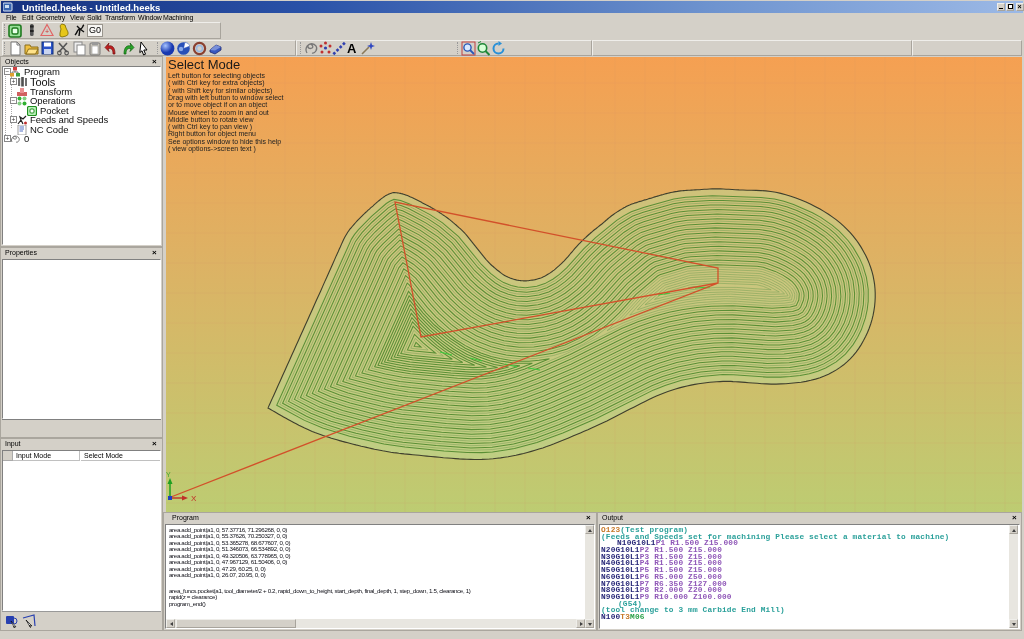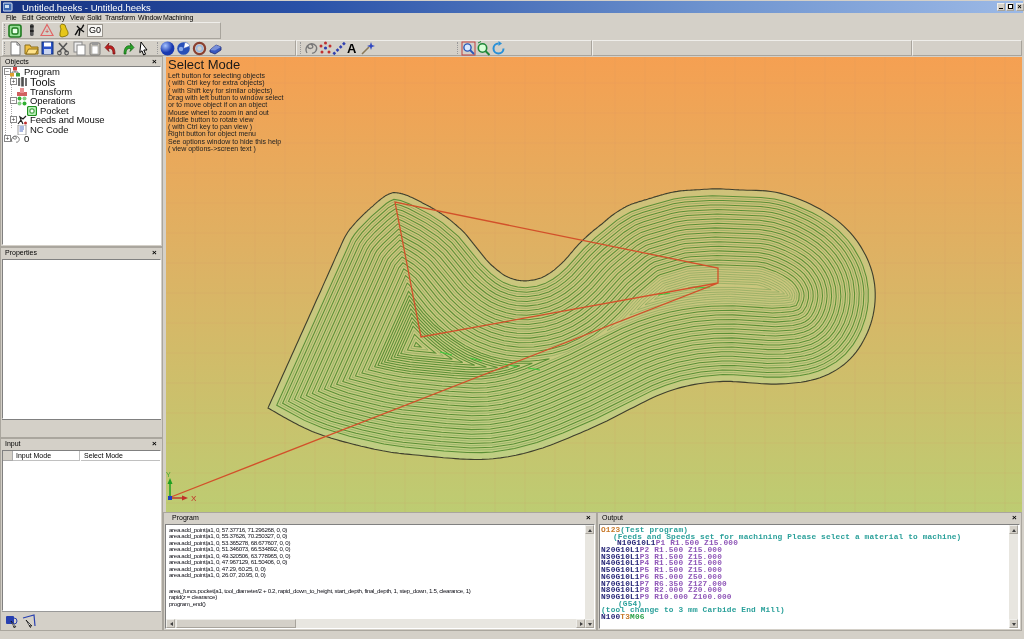--- a/index.html
+++ b/index.html
@@ -9,21 +9,21 @@
 .ph{font-size:7px;color:#000}
 .grip{position:absolute;width:3px;border-left:1px dotted #999;height:12px}
 </style></head><body>
 
 <div class="abs" style="left:0;top:0;width:1024px;height:14px;background:#d4d0c8"></div>
 <div class="abs" style="left:1px;top:1px;width:1022px;height:12px;background:linear-gradient(to right,#16317f,#2a52a8 30%,#6f94cf 70%,#9cb9e6)"></div>
 <svg class="abs" style="left:3px;top:2px" width="10" height="10" viewBox="0 0 10 10">
     <rect x="0" y="1" width="9" height="8" rx="1" fill="#3a66b0" stroke="#dce6f5" stroke-width="1"></rect>
     <rect x="2" y="3" width="4" height="3" fill="#cfe0f2"></rect>
   </svg>
-<div class="abs" style="left:22px;top:2px;font-size:9.5px;font-weight:normal;color:#fff">Untitled.heeks - Untitled.heeks</div>
+<div class="abs" style="left:22px;top:2px;font-size:9.5px;font-weight:bold;color:#fff">Untitled.heeks - Untitled.heeks</div>
 <div class="abs raised" style="left:997px;top:3px;width:8px;height:8px;background:#d4d0c8"></div>
 <div class="abs" style="left:998.5px;top:4px;width:4px;height:5px;border-bottom:1.5px solid #000"></div>
 <div class="abs raised" style="left:1006px;top:3px;width:8px;height:8px;background:#d4d0c8"></div>
 <div class="abs" style="left:1007.5px;top:4px;width:5px;height:5px;border:1px solid #000;border-top-width:1.5px;background:#fff"></div>
 <div class="abs raised" style="left:1016px;top:3px;width:8px;height:8px;background:#d4d0c8"></div>
 <div class="abs" style="left:1017.5px;top:2.5px;font-size:7px;font-weight:bold;color:#000">×</div>
 <div class="abs" style="left:0;top:14px;width:1024px;height:8px;background:#d4d0c8"></div>
 <div class="abs" style="left:6px;top:13.5px;font-size:7px;letter-spacing:-0.2px;color:#000">File</div>
 <div class="abs" style="left:22px;top:13.5px;font-size:7px;letter-spacing:-0.2px;color:#000">Edit</div>
 <div class="abs" style="left:36px;top:13.5px;font-size:7px;letter-spacing:-0.2px;color:#000">Geometry</div>
@@ -201,21 +201,21 @@
 <svg class="abs" style="left:27px;top:105.5px" width="10" height="10" viewBox="0 0 10 10">
     <rect x="0.5" y="0.5" width="9" height="9" rx="1.5" fill="#b8f0b8" stroke="#209020" stroke-width="1.2"></rect>
     <rect x="3" y="3" width="4" height="4" rx="1" fill="#fff" stroke="#209020" stroke-width="1"></rect>
   </svg>
 <div class="abs" style="left:40px;top:104.5px;font-size:9.5px;letter-spacing:-0.1px;color:#101010">Pocket</div>
 <div class="abs" style="left:10px;top:116px;width:7px;height:7px;border:1px solid #888;background:#fff;font-size:6.5px;line-height:5px;text-align:center;color:#333">+</div>
 <svg class="abs" style="left:17px;top:115px" width="10" height="10" viewBox="0 0 10 10">
     <path d="M1 9 L4 5 L3 2 L6 4 L9 1 M4 5 L6 9" stroke="#202020" stroke-width="1.2" fill="none"></path>
     <circle cx="8.5" cy="8" r="1.5" fill="#c03030"></circle>
   </svg>
-<div class="abs" style="left:30px;top:114px;font-size:9.5px;letter-spacing:-0.1px;color:#101010">Feeds and Mouse</div>
+<div class="abs" style="left:30px;top:114px;font-size:9.5px;letter-spacing:-0.1px;color:#101010">Feeds and Speeds</div>
 <svg class="abs" style="left:17px;top:124.5px" width="10" height="10" viewBox="0 0 10 10">
     <rect x="1" y="0" width="8" height="10" fill="#fff" stroke="#888" stroke-width="0.8"></rect>
     <path d="M2.5 2 H7 M2.5 4 H7 M2.5 6 H6" stroke="#4060c0" stroke-width="0.9"></path>
   </svg>
 <div class="abs" style="left:30px;top:123.5px;font-size:9.5px;letter-spacing:-0.1px;color:#101010">NC Code</div>
 <div class="abs" style="left:4px;top:135px;width:7px;height:7px;border:1px solid #888;background:#fff;font-size:6.5px;line-height:5px;text-align:center;color:#333">+</div>
 <svg class="abs" style="left:10px;top:134px" width="10" height="10" viewBox="0 0 10 10">
     <path d="M2 8 C0 5 4 1 6 3 C8 5 4 6 3 4 C2 2 7 1 9 4 C10 6 8 9 6 8" fill="none" stroke="#777" stroke-width="1"></path>
   </svg>
 <div class="abs" style="left:24px;top:133px;font-size:9.5px;letter-spacing:-0.1px;color:#101010">0</div>
@@ -329,21 +329,21 @@
 <div class="abs raised" style="left:576px;top:619px;width:9px;height:9px;background:#d4d0c8">
     <div style="width:0;height:0;border-top:2.5px solid transparent;border-bottom:2.5px solid transparent;border-left:3.5px solid #404040;margin:2px 0 0 3px"></div>
   </div>
 <div class="abs raised" style="left:176px;top:619px;width:120px;height:9px;background:#d4d0c8"></div>
 <div class="abs" style="left:597px;top:512px;width:425px;height:119px;background:#d4d0c8;border:1px solid #aaa69e"></div>
 <div class="abs ph" style="left:602px;top:514px">Output</div>
 <div class="abs" style="left:1012px;top:513px;font-size:8px;font-weight:bold">×</div>
 <div class="abs sunken" style="left:599px;top:524px;width:421px;height:105px"></div>
 <div class="abs" style="left:601px;top:526px;width:404px;height:100px;overflow:hidden;font-family:'Liberation Mono',monospace;font-weight:bold;font-size:7.8px;letter-spacing:0.16px">
     <div style="position:absolute;left:0;top:1px;line-height:7px;white-space:nowrap"><span style="color:#c87828">O123</span><span style="color:#2aa09a">(Test program)</span></div>
-    <div style="position:absolute;left:12px;top:8px;line-height:7px;white-space:nowrap"><span style="color:#2aa09a">(Feeds and Speeds set for machining Please select a material to machine)</span></div>
+    <div style="position:absolute;left:0;top:8px;line-height:7px;white-space:nowrap"><span style="color:#2aa09a">(Feeds and Speeds set for machining Please select a material to machine)</span></div>
     <div style="position:absolute;left:16px;top:14px;line-height:7px;white-space:nowrap"><span style="color:#282878">N10G10L1</span><span style="color:#9058b8">P1 R1.500 Z15.000</span></div>
     <div style="position:absolute;left:0;top:21px;line-height:7px;white-space:nowrap"><span style="color:#282878">N20G10L1</span><span style="color:#9058b8">P2 R1.500 Z15.000</span></div>
     <div style="position:absolute;left:0;top:28px;line-height:7px;white-space:nowrap"><span style="color:#282878">N30G10L1</span><span style="color:#9058b8">P3 R1.500 Z15.000</span></div>
     <div style="position:absolute;left:0;top:34px;line-height:7px;white-space:nowrap"><span style="color:#282878">N40G10L1</span><span style="color:#9058b8">P4 R1.500 Z15.000</span></div>
     <div style="position:absolute;left:0;top:41px;line-height:7px;white-space:nowrap"><span style="color:#282878">N50G10L1</span><span style="color:#9058b8">P5 R1.500 Z15.000</span></div>
     <div style="position:absolute;left:0;top:48px;line-height:7px;white-space:nowrap"><span style="color:#282878">N60G10L1</span><span style="color:#9058b8">P6 R5.000 Z50.000</span></div>
     <div style="position:absolute;left:0;top:55px;line-height:7px;white-space:nowrap"><span style="color:#282878">N70G10L1</span><span style="color:#9058b8">P7 R6.350 Z127.000</span></div>
     <div style="position:absolute;left:0;top:61px;line-height:7px;white-space:nowrap"><span style="color:#282878">N80G10L1</span><span style="color:#9058b8">P8 R2.000 Z20.000</span></div>
     <div style="position:absolute;left:0;top:68px;line-height:7px;white-space:nowrap"><span style="color:#282878">N90G10L1</span><span style="color:#9058b8">P9 R10.000 Z100.000</span></div>
     <div style="position:absolute;left:17px;top:75px;line-height:7px;white-space:nowrap"><span style="color:#2aa09a">(G54)</span></div>

